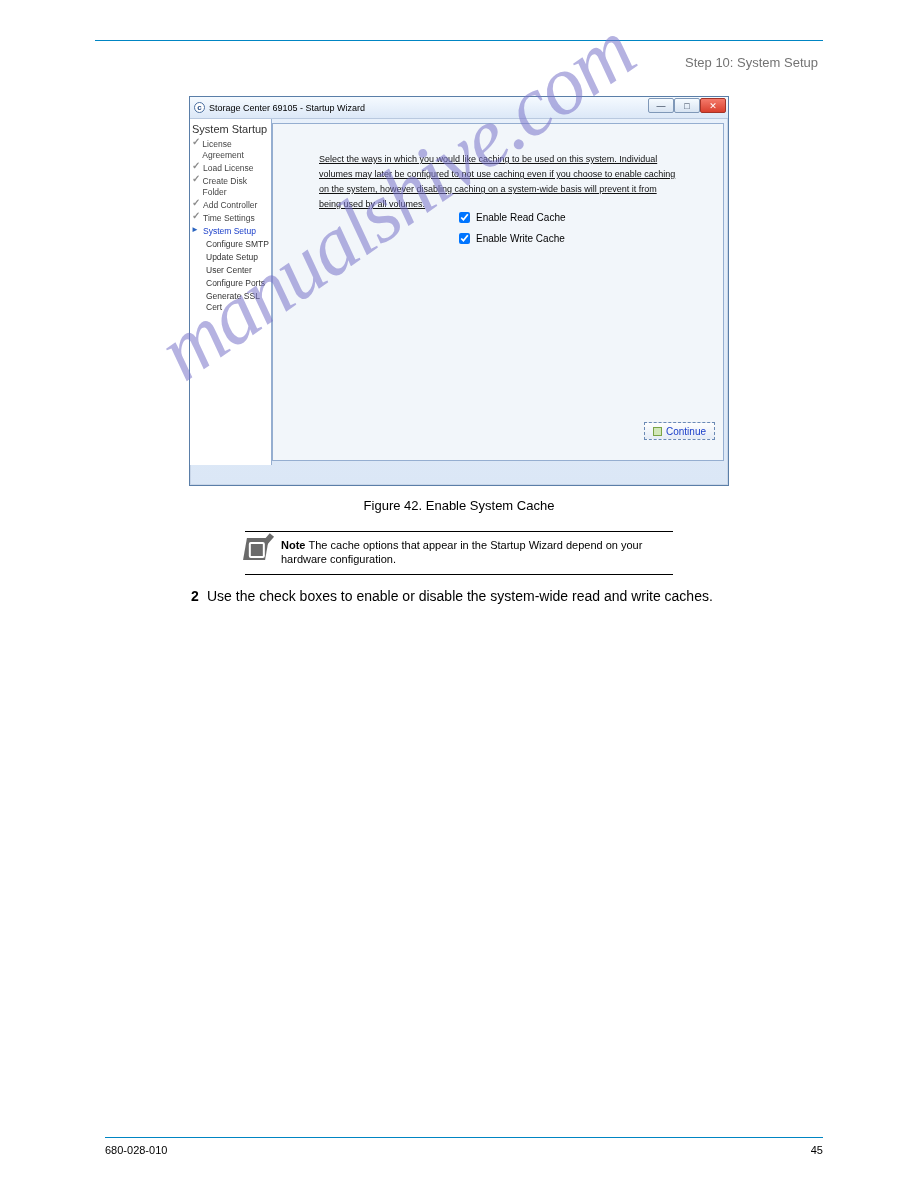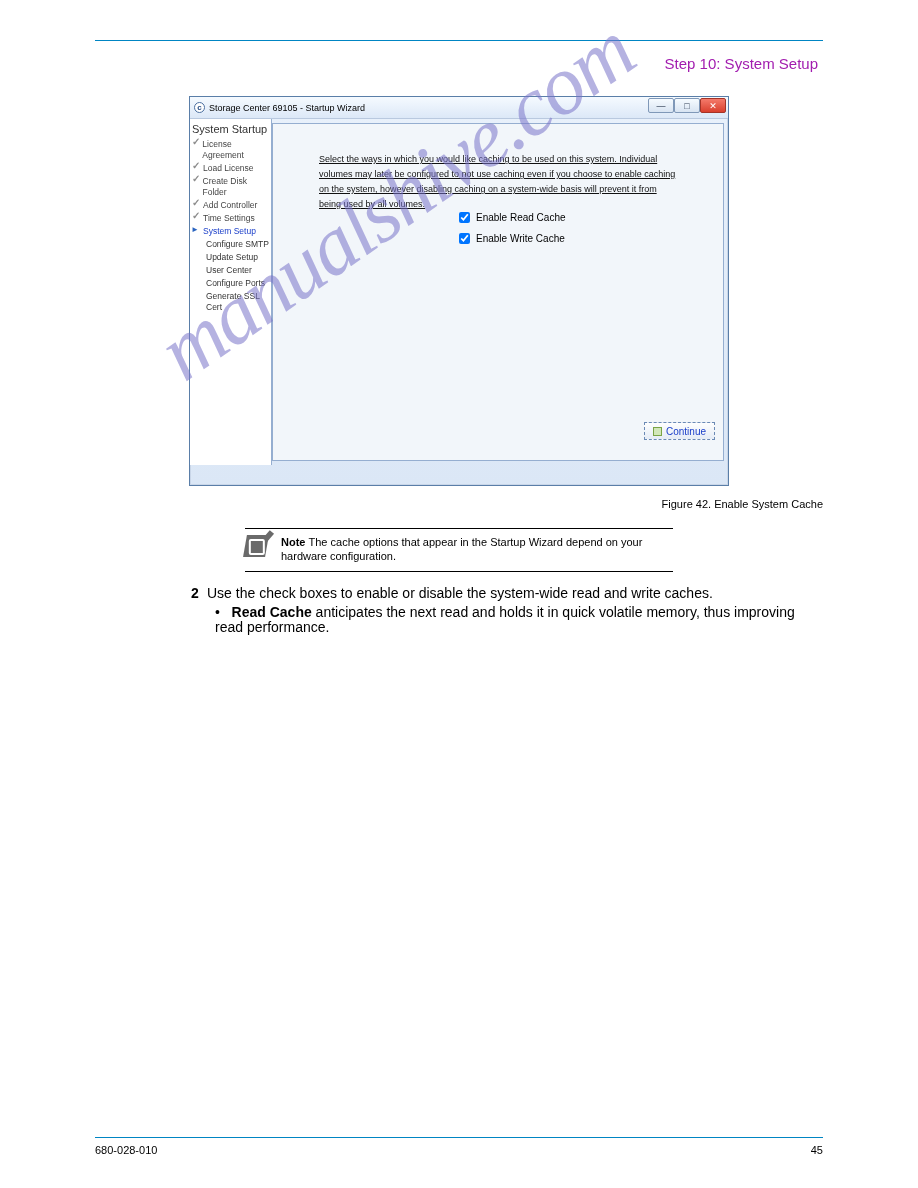--- a/index.html
+++ b/index.html
@@ -16,22 +16,22 @@
     padding: 40px 95px 0 95px;
   }
   .top-rule, .mid-rule, .bottom-rule {
     border-top: 1px solid #0085c3;
   }
   .top-rule { margin-bottom: 55px; }
   .header-right {
     position: absolute;
     top: 55px;
     right: 100px;
-    color: #a21caf;
-    font-size: 15px;
+    color: #737373;
+    font-size: 13px;
   }
   
   .shot {
     width: 540px;
     height: 390px;
     margin: 0 auto 12px auto;
     border: 1px solid #5a7ea8;
     background: linear-gradient(#e9f1fb,#dbe7f6);
     position: relative;
     box-shadow: 0 0 0 1px #c9d6e8 inset;
@@ -131,21 +131,21 @@
     font-weight: normal;
     font-style: italic;
     color: rgba(120,115,200,0.55);
     transform: rotate(-35deg);
     transform-origin: left top;
     pointer-events:none;
     font-family: Georgia, 'Times New Roman', serif;
     letter-spacing: -2px;
   }
   
-  .caption { text-align:right; font-size:11px; margin-bottom:18px; }
+  .caption { text-align:center; font-size:13px; margin-bottom:18px; }
   .note-rules { margin: 0 150px 0 150px; }
   .note-rules hr { border:none; border-top:1px solid #000; }
   .note-body { display:flex; padding:6px 0 8px 0; gap:14px; align-items:flex-start; }
   .note-icon {
     width:22px; height:22px;
     background:#6a6a6a;
     position:relative;
     transform: skewX(-10deg);
     flex-shrink:0;
   }
@@ -158,21 +158,21 @@
     content:""; position:absolute; right:-2px; top:-4px; width:6px; height:12px;
     background:#6a6a6a; transform: rotate(35deg);
   }
   .note-text { font-size:11px; line-height:14px; }
   .note-text b { font-weight:bold; }
   .instr { margin: 14px 0 0 96px; font-size:14px; line-height:15px; max-width: 640px; }
   .instr .num { display:inline-block; width:16px; font-weight:bold; }
   .instr .sub { margin-left: 24px; margin-top:4px; }
   .instr .sub b { font-weight:bold; }
   .footer {
-    position:absolute; bottom:28px; left:0; right:0;
+    position:absolute; bottom:28px; left:10px; right:0;
     padding: 4px 95px;
   }
   .footer .line { border-top:1px solid #0085c3; height:1px; }
   .footer-row { display:flex; justify-content:space-between; font-size:11px; margin-top:6px; color:#000; }
 </style>
 </head>
 <body>
 
 <div class="page">
   <div class="header-right">Step 10: System Setup</div>
@@ -249,21 +249,20 @@
       <div class="note-icon"></div>
       <div class="note-text">
         <b>Note</b>&nbsp;<span>The cache options that appear in the Startup Wizard depend on your hardware configuration.</span>
       </div>
     </div>
     <hr>
   </div>
 
   <div class="instr">
     <div><span class="num">2</span><span>Use the check boxes to enable or disable the system-wide read and write caches.</span></div>
-    <div class="sub">•&nbsp;&nbsp;&nbsp;<b>Read Cache</b><span> anticipates the next read and holds it in quick volatile memory, thus improving read performance.</span></div>
   </div>
 
   <div class="watermark">manualshive.com</div>
 </div>
 
 <div class="footer">
   <div class="line"></div>
   <div class="footer-row">
     <span>680-028-010</span>
     <span>45</span>

